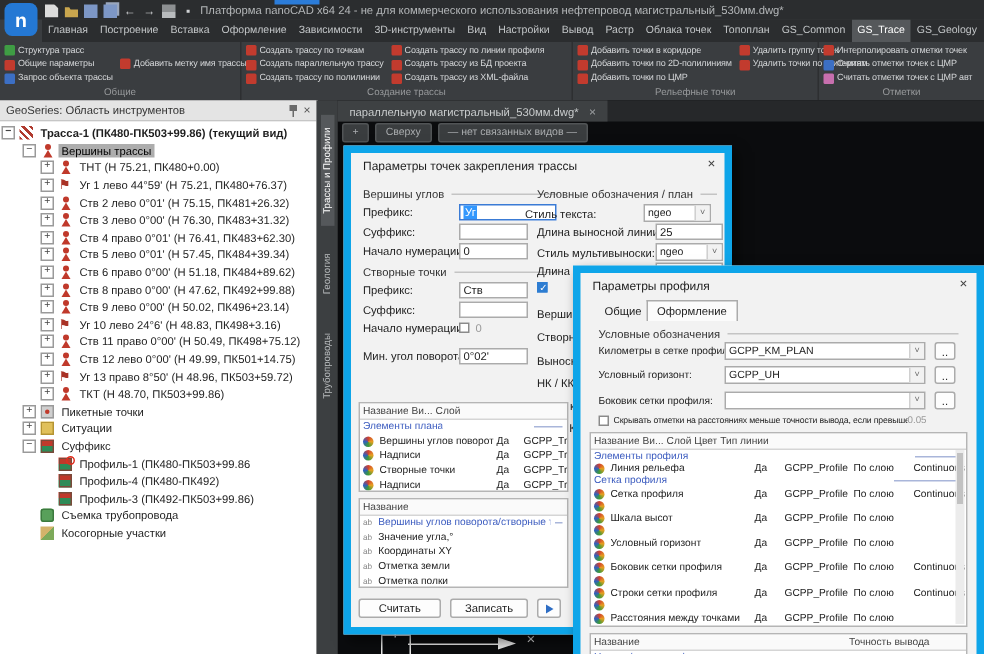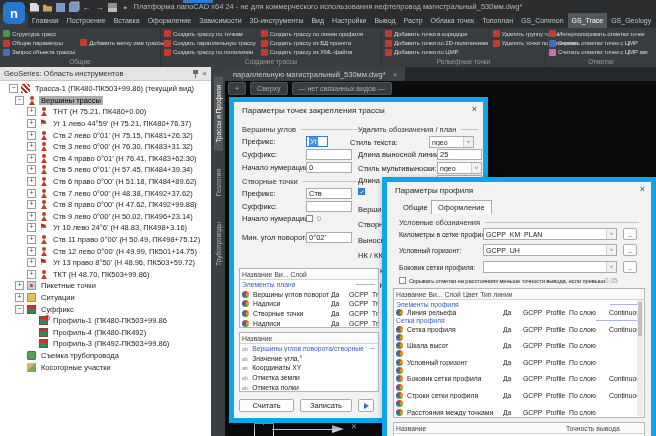--- a/index.html
+++ b/index.html
@@ -61,21 +61,21 @@
   .panel{position:absolute;left:0;top:67px;width:211px;bottom:0;background:#f0f0f0;border-right:1px solid #7a7a7a;z-index:1;}
   .panel-h{height:13px;background:#e4e4e4;border-bottom:1px solid #c6c6c6;font-size:7.5px;color:#333;
     display:flex;align-items:center;padding:0 4px;gap:3px;}
   .panel-h .sp{flex:1;}
   .pin{width:7px;height:8px;position:relative;}
   .pin::before{content:"";position:absolute;left:1px;top:0;width:5px;height:4px;background:#6a6a6a;}
   .pin::after{content:"";position:absolute;left:3px;top:4px;width:1px;height:4px;background:#6a6a6a;}
   .px{font-size:8px;color:#555;line-height:8px;}
   .tree{position:absolute;top:14px;left:0;right:0;bottom:0;background:#fff;overflow:hidden;padding-top:2px;}
   .titem{display:flex;align-items:center;height:11.6px;font-size:7.5px;color:#1e1e1e;white-space:nowrap;overflow:hidden;}
-  .titem[data-depth="0"]{padding-left:9px;}
+  .titem[data-depth="0"]{padding-left:1px;font-weight:bold;}
   .titem[data-depth="1"]{padding-left:15px;}
   .titem[data-depth="2"]{padding-left:27px;}
   .exp{width:7px;height:7px;border:1px solid #9a9a9a;background:#fff;font-size:7px;line-height:5px;
     text-align:center;color:#444;margin-right:3px;flex:none;visibility:hidden;}
   .titem[data-expand] .exp{visibility:visible;}
   .titem[data-expand="minus"] .exp::after{content:"\2212";}
   .titem[data-expand="plus"] .exp::after{content:"+";}
   .tico{width:9px;height:9px;margin-right:3px;flex:none;position:relative;font-size:9px;line-height:9px;}
   [data-icon="trassa"] .tico{background:repeating-linear-gradient(45deg,#b03a2e 0 1.5px,transparent 1.5px 3.5px);}
   [data-icon="vertex"] .tico::before{content:"";position:absolute;left:2.5px;top:0;width:4px;height:4px;border-radius:50%;background:#c0392b;}
@@ -432,25 +432,20 @@
           <span class="tlabel">Ств 5 лево 0°01' (Н 57.45, ПК484+39.34)</span>
         </div>
         <div class="titem" data-depth="2" data-icon="vertex" data-expand="plus">
           <span class="exp"></span>
           <span class="tico"></span>
           <span class="tlabel">Ств 6 право 0°00' (Н 51.18, ПК484+89.62)</span>
         </div>
         <div class="titem" data-depth="2" data-icon="vertex" data-expand="plus">
           <span class="exp"></span>
           <span class="tico"></span>
-          <span class="tlabel">Ств 7 лево 0°00' (Н 48.38, ПК492+37.62)</span>
-        </div>
-        <div class="titem" data-depth="2" data-icon="vertex" data-expand="plus">
-          <span class="exp"></span>
-          <span class="tico"></span>
           <span class="tlabel">Ств 8 право 0°00' (Н 47.62, ПК492+99.88)</span>
         </div>
         <div class="titem" data-depth="2" data-icon="vertex" data-expand="plus">
           <span class="exp"></span>
           <span class="tico"></span>
           <span class="tlabel">Ств 9 лево 0°00' (Н 50.02, ПК496+23.14)</span>
         </div>
         <div class="titem" data-depth="2" data-icon="angle" data-expand="plus">
           <span class="exp"></span>
           <span class="tico"></span>
@@ -526,21 +521,21 @@
       <div class="stab"><span>Трубопроводы</span></div>
     </div>
 
   <div class="dlg" style="left:229px;top:97px;width:249px;height:316px;z-index:3">
     <div class="dtitle">Параметры точек закрепления трассы</div>
     <div class="dclose">×</div>
 
     <div class="sec" style="left:8px;top:23px;width:130px">Вершины углов</div>
     <div class="frow" style="left:8px;top:34px">
       <span class="flab" style="width:64px">Префикс:</span>
-      <span class="inp focus" style="width:22px">
+      <span class="inp focus" style="width:65px">
           <span class="selval">Уг</span>
         </span>
     </div>
     <div class="frow" style="left:8px;top:47px">
       <span class="flab" style="width:64px">Суффикс:</span>
       <span class="inp" style="width:46px">
           <span></span>
         </span>
     </div>
     <div class="frow" style="left:8px;top:60px">
@@ -568,21 +563,21 @@
       <span class="cb"></span>
       <span class="muted" style="margin-left:4px">0</span>
     </div>
     <div class="frow" style="left:8px;top:130px">
       <span class="flab" style="width:64px">Мин. угол поворота:</span>
       <span class="inp" style="width:46px">
           <span>0°02'</span>
         </span>
     </div>
 
-    <div class="sec" style="left:124px;top:23px;width:120px">Удалить обозначения / план</div>
+    <div class="sec" style="left:124px;top:23px;width:120px">Условные обозначения / план</div>
     <div class="frow" style="left:116px;top:34px">
       <span class="flab" style="width:79px">Стиль текста:</span>
       <span class="combo" style="width:45px">
           <span class="cval">ngeo</span>
           <span class="carr">˅</span>
         </span>
     </div>
     <div class="frow" style="left:124px;top:47px">
       <span class="flab" style="width:79px">Длина выносной линии:</span>
       <span class="inp" style="width:45px">

